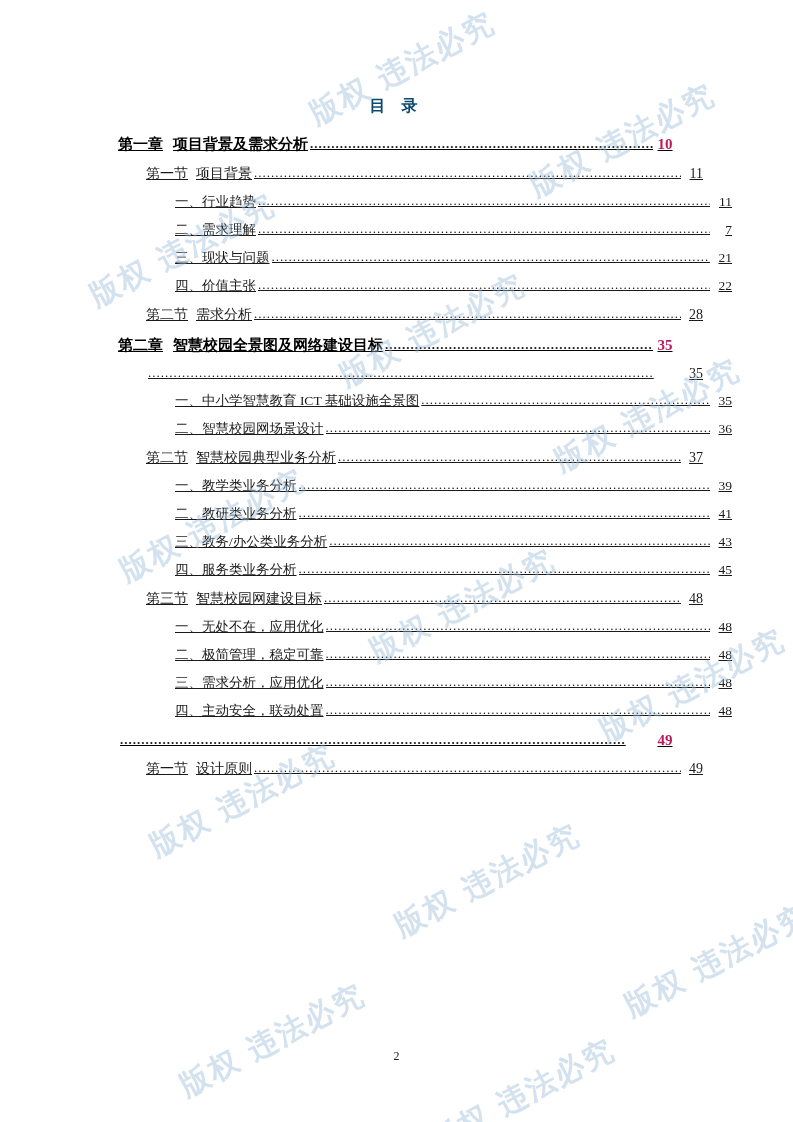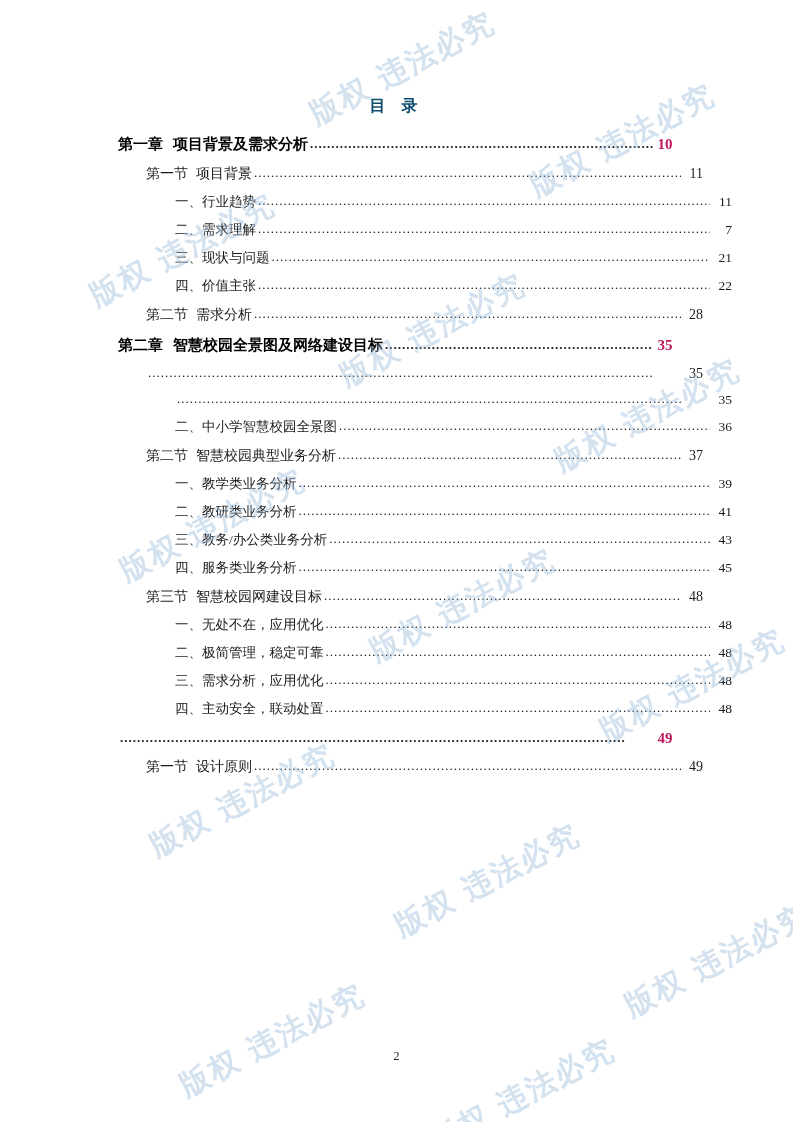--- a/index.html
+++ b/index.html
@@ -33,20 +33,21 @@
   .toc-list {
     position: relative;
     z-index: 3;
   }
   .toc-row {
     display: flex;
     align-items: baseline;
     width: 100%;
     color: #1a1a1a;
     white-space: nowrap;
+    text-decoration: underline;
   }
   .toc-row .label {
     flex: 0 0 auto;
   }
   .toc-row .dots {
     flex: 1 1 auto;
     overflow: hidden;
     margin: 0 2px;
     letter-spacing: 1px;
     color: #1a1a1a;
@@ -158,25 +159,26 @@
       <div class="toc-row lvl1">
         <span class="label"><span>第二章</span><span class="sep"></span><span>智慧校园全景图及网络建设目标</span></span>
         <span class="dots">.......................................................................................................................</span>
         <span class="pageno">35</span>
       </div>
       <div class="toc-row lvl2">
         <span class="dots">.......................................................................................................................</span>
         <span class="pageno">35</span>
       </div>
       <div class="toc-row lvl3">
+        <span class="label"><span>一、</span><span>中小学智慧教育 ICT 基础设施全景图</span></span>
         <span class="dots">.......................................................................................................................</span>
         <span class="pageno">35</span>
       </div>
       <div class="toc-row lvl3">
-        <span class="label"><span>二、</span><span>中小学智慧校园全景图</span></span>
+        <span class="label"><span>二、</span><span>智慧校园网场景设计</span></span>
         <span class="dots">.......................................................................................................................</span>
         <span class="pageno">36</span>
       </div>
       <div class="toc-row lvl2">
         <span class="label"><span>第二节</span><span class="sep"></span><span>智慧校园典型业务分析</span></span>
         <span class="dots">.......................................................................................................................</span>
         <span class="pageno">37</span>
       </div>
       <div class="toc-row lvl3">
         <span class="label"><span>一、</span><span>教学类业务分析</span></span>

